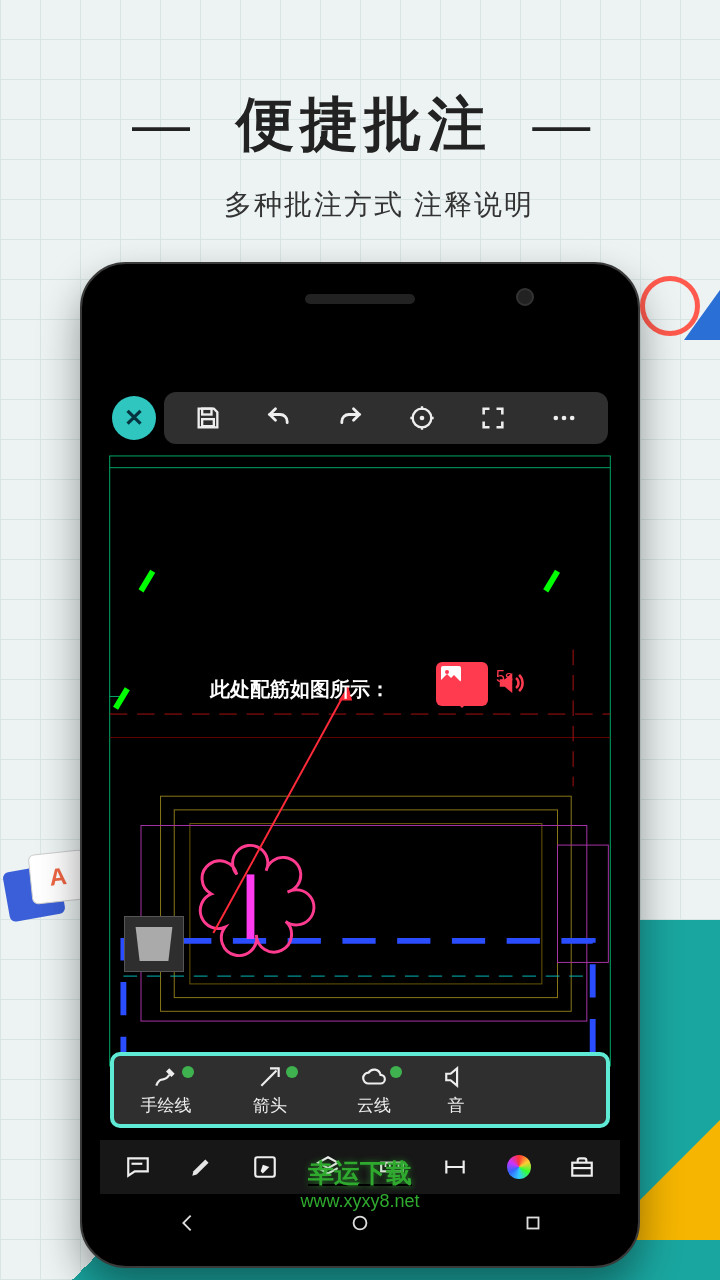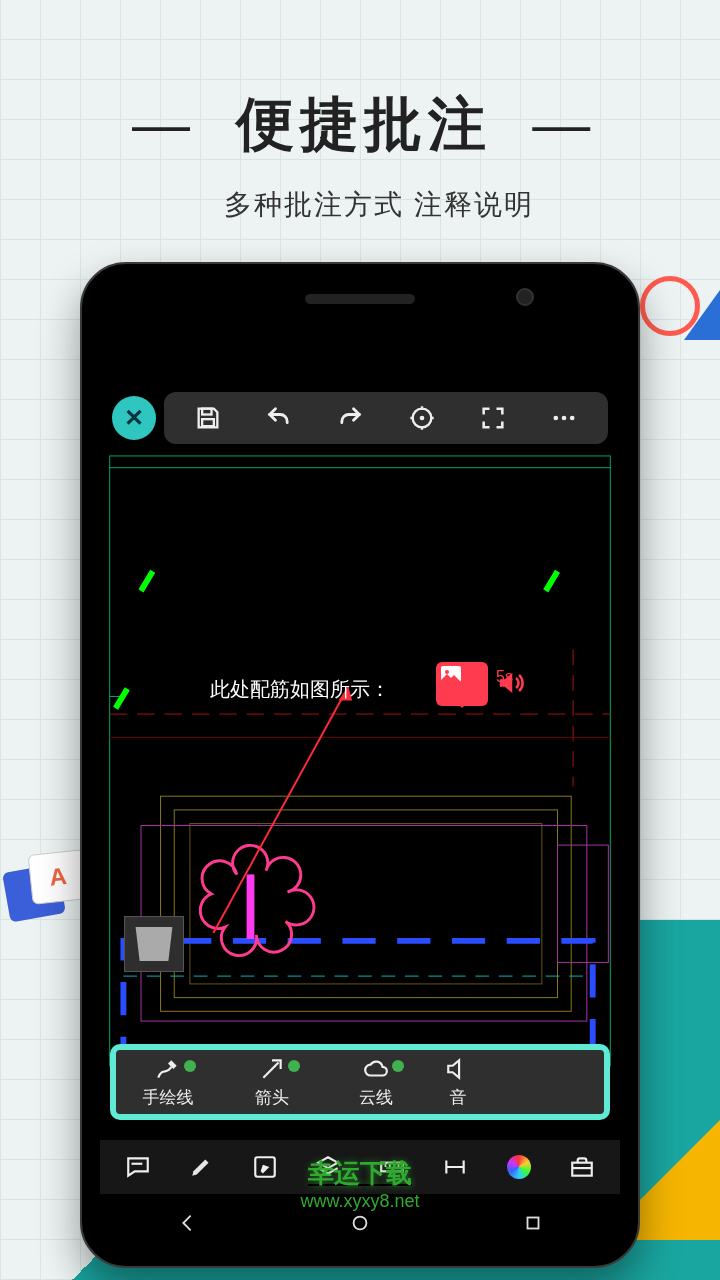--- a/index.html
+++ b/index.html
@@ -80,21 +80,21 @@
     display:flex; align-items:center; justify-content:space-around; padding:0 8px;
   }
   .ticon { width:28px; height:28px; fill:#f3f3f3; color:#f3f3f3; display:flex; align-items:center; justify-content:center; font-size:22px; }
   
   .cad {
     position:absolute; top:112px; left:0; right:0; bottom:180px;
     background:#000;
   }
   .cad svg { position:absolute; inset:0; width:100%; height:100%; }
   .annot-text {
-    position:absolute; top:222px; left:110px; color:#fff; font-size:20px; white-space:nowrap;
+    position:absolute; top:222px; left:110px; color:#fff; font-size:20px; white-space:nowrap;font-weight:bold;
   }
   .img-badge {
     position:absolute; top:208px; left:336px; width:52px; height:44px; background:#ff3b4f; border-radius:6px;
     display:flex; align-items:center; justify-content:center;
   }
   .img-badge::after{
     content:""; position:absolute; bottom:-8px; left:50%; transform:translateX(-50%);
     border:6px solid transparent; border-top-color:#ff3b4f;
   }
   .img-badge svg{ width:30px; height:24px; fill:#fff; }
@@ -102,22 +102,22 @@
     position:absolute; top:214px; left:396px; display:flex; align-items:center; color:#ff3b4f; font-size:16px;
   }
   .sound-badge svg{ width:30px; height:30px; fill:#ff3b4f; margin-right:2px; }
   .thumb {
     position:absolute; bottom:96px; left:24px; width:60px; height:56px; background:#2e2e2e; border:1px solid #555;
     display:flex; align-items:center; justify-content:center;
   }
   .thumb .tri { width:40px; height:34px; background:#aaa; clip-path: polygon(14% 100%, 86% 100%, 96% 0, 4% 0); }
   
   .annot-bar {
-    position:absolute; bottom:128px; left:10px; right:10px; height:76px;
-    background:#2f2f2f; border:6px solid #5eead4; border-radius:10px;
+    position:absolute; bottom:120px; left:10px; right:10px; height:76px;
+    background:#2f2f2f; border:4px solid #5eead4; border-radius:10px;
     display:flex; align-items:center; overflow:hidden;
   }
   .annot-item {
     width:104px; height:100%; display:flex; flex-direction:column; align-items:center; justify-content:center;
     color:#eee; font-size:17px; position:relative; flex-shrink:0;
   }
   .annot-item svg { width:30px; height:26px; fill:#eee; }
   .annot-item .dot { position:absolute; top:10px; right:24px; width:12px; height:12px; background:#3fb24f; border-radius:50%; }
   .annot-item span { margin-top:4px; }
   

